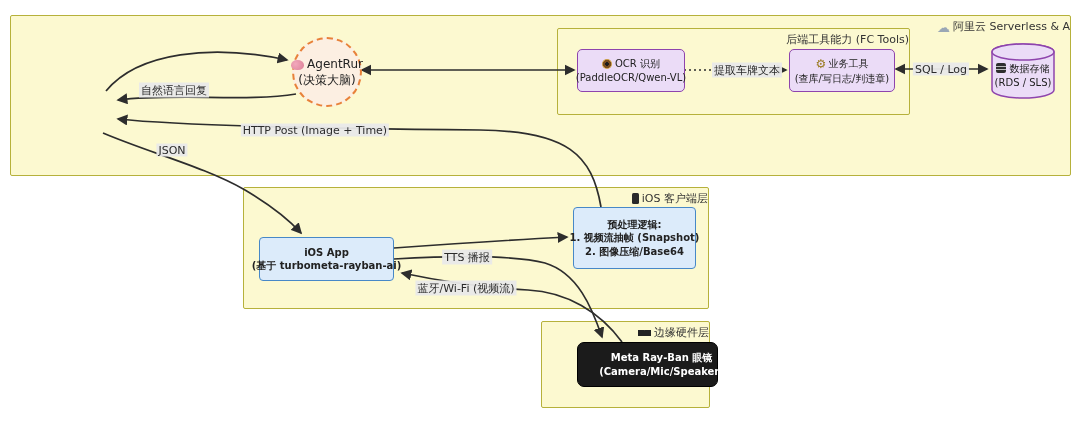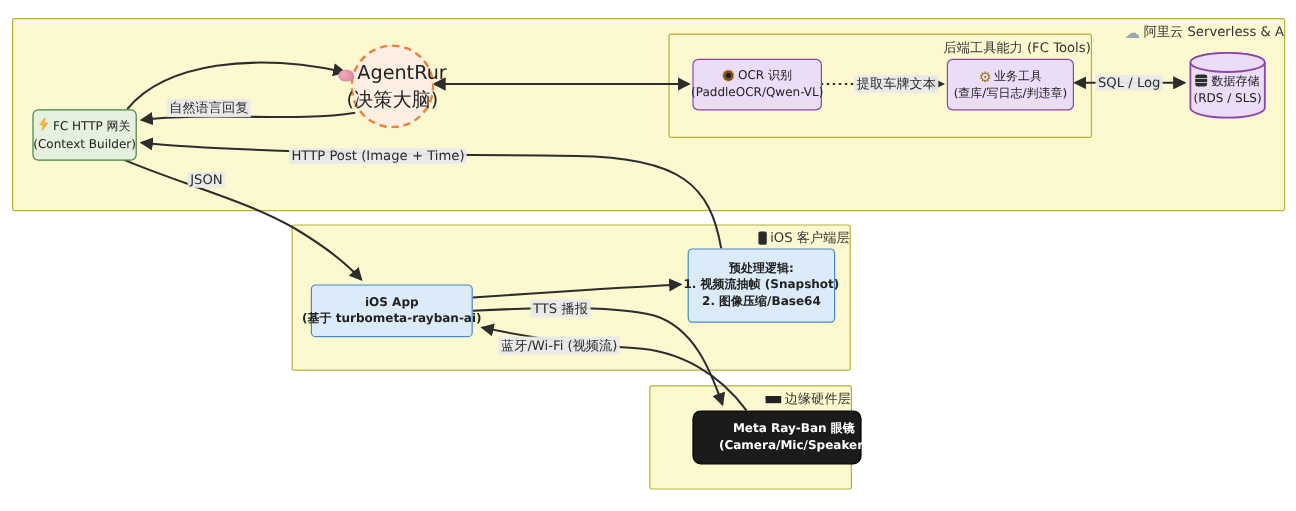--- a/index.html
+++ b/index.html
@@ -10,21 +10,21 @@
   .layer-title{position:absolute;top:3px;left:0;right:0;text-align:right;
                font-size:11px;color:#333;white-space:nowrap;}
   .layer-title .tx{vertical-align:middle;}
   
   .node{position:absolute;display:flex;flex-direction:column;align-items:center;justify-content:center;
         font-size:10px;color:#222;text-align:center;line-height:1.35;z-index:3;}
   .node .l{white-space:nowrap;}
   .green{background:#e5f1de;border:1.4px solid #41853c;border-radius:5px;}
   .purple{background:#ebdcf7;border:1.4px solid #8e44ad;border-radius:5px;}
   .blue{background:#dcebfa;border:1.4px solid #4788c7;border-radius:4px;font-weight:bold;}
-  .circle{background:#fcefe2;border:2px dashed #e8813a;border-radius:50%;font-size:16px;}
+  .circle{background:#fcefe2;border:2px dashed #e8813a;border-radius:50%;font-size:12px;}
   .black{background:#1b1b1b;color:#fff;border:1px solid #000;border-radius:7px;font-weight:bold;}
   .cyl{z-index:3;border:none;background:transparent;}
   .cyl svg{position:absolute;left:0;top:0;}
   .cyl .cyl-text{position:relative;padding-top:9px;z-index:1;}
   
   .ic{display:inline-block;vertical-align:-1px;margin-right:3px;}
   .cloud{color:#9aa7b5;font-size:13px;vertical-align:-2px;margin-right:3px;}
   .gear{color:#9a7a20;font-size:12px;vertical-align:-1px;margin-right:2px;}
   .brain{width:13px;height:10px;border-radius:55% 55% 50% 50%;vertical-align:-2px;
          background:radial-gradient(circle at 35% 40%, #f2a8bc, #db7f97);}
@@ -81,26 +81,20 @@
       <path d="M 684,70 L 786,70" stroke-dasharray="2 3" marker-end="url(#ah)"></path>
       <path d="M 896,69 L 987,69" marker-start="url(#ah)" marker-end="url(#ah)"></path>
       <path d="M 601,207 C 592,155 568,131 480,130 C 360,129 195,127 118,119" marker-end="url(#ah)"></path>
       <path d="M 103,133 C 150,153 205,167 245,190 C 272,206 291,222 301,233" marker-end="url(#ah)"></path>
       <path d="M 394,248 C 450,244 510,240 567,237" marker-end="url(#ah)"></path>
       <path d="M 394,259 C 450,256 515,255 545,263 C 578,273 592,308 602,337" marker-end="url(#ah)"></path>
       <path d="M 622,342 C 600,312 567,292 528,290 C 487,288 440,281 402,273" marker-end="url(#ah)"></path>
     </g>
   </svg>
 
-  <div class="node green" style="left:27px;top:91px;width:85px;height:41px;">
-    <span class="l"><span class="ic"><svg width="9" height="11" viewBox="0 0 9 11">
-            <path d="M5.5 0 L1 6 h2.6 L3 11 L8 4.6 H5.2 Z" fill="#f6b73c" stroke="#e09a28" stroke-width="0.4"></path>
-          </svg></span><span>FC HTTP 网关</span></span>
-    <span class="l">(Context Builder)</span>
-  </div>
 
   <div class="node circle" style="left:292px;top:37px;width:66px;height:66px;">
     <span class="l"><span class="ic brain"></span><span>AgentRur</span></span>
     <span class="l">(决策大脑)</span>
   </div>
 
   <div class="node purple" style="left:789px;top:49px;width:104px;height:41px;">
     <span class="l"><span class="gear">⚙</span><span>业务工具</span></span>
     <span class="l">(查库/写日志/判违章)</span>
   </div>

